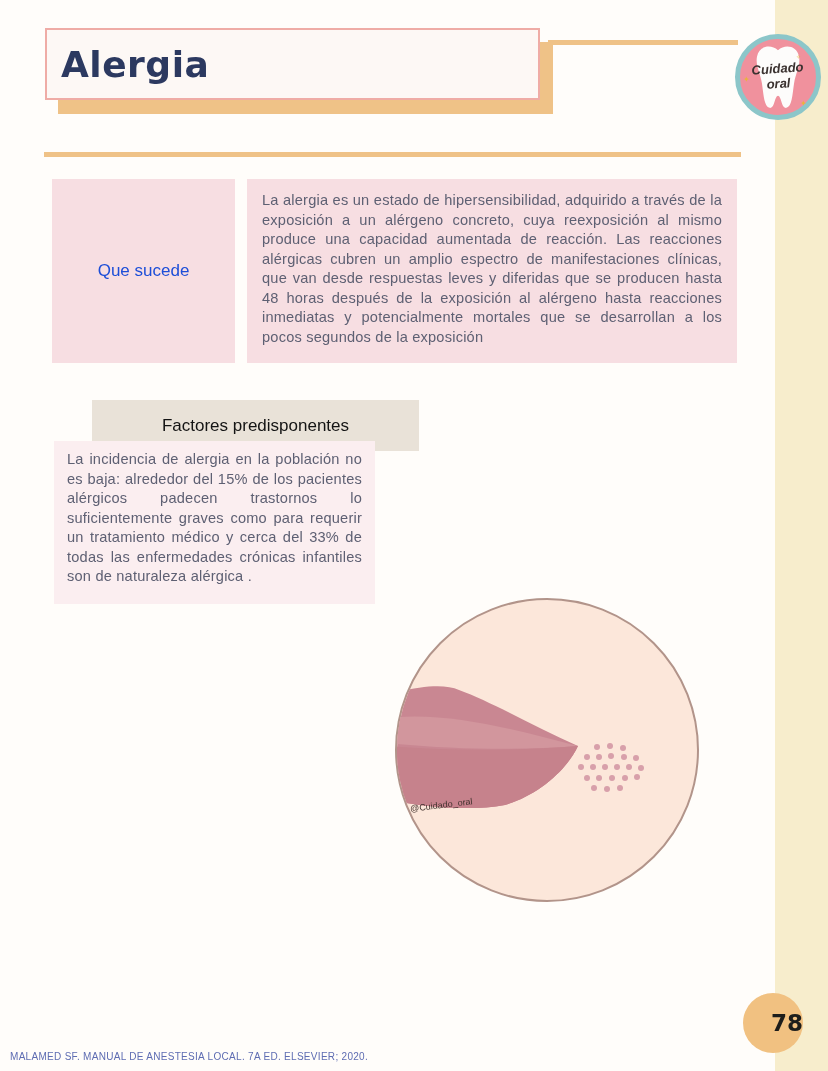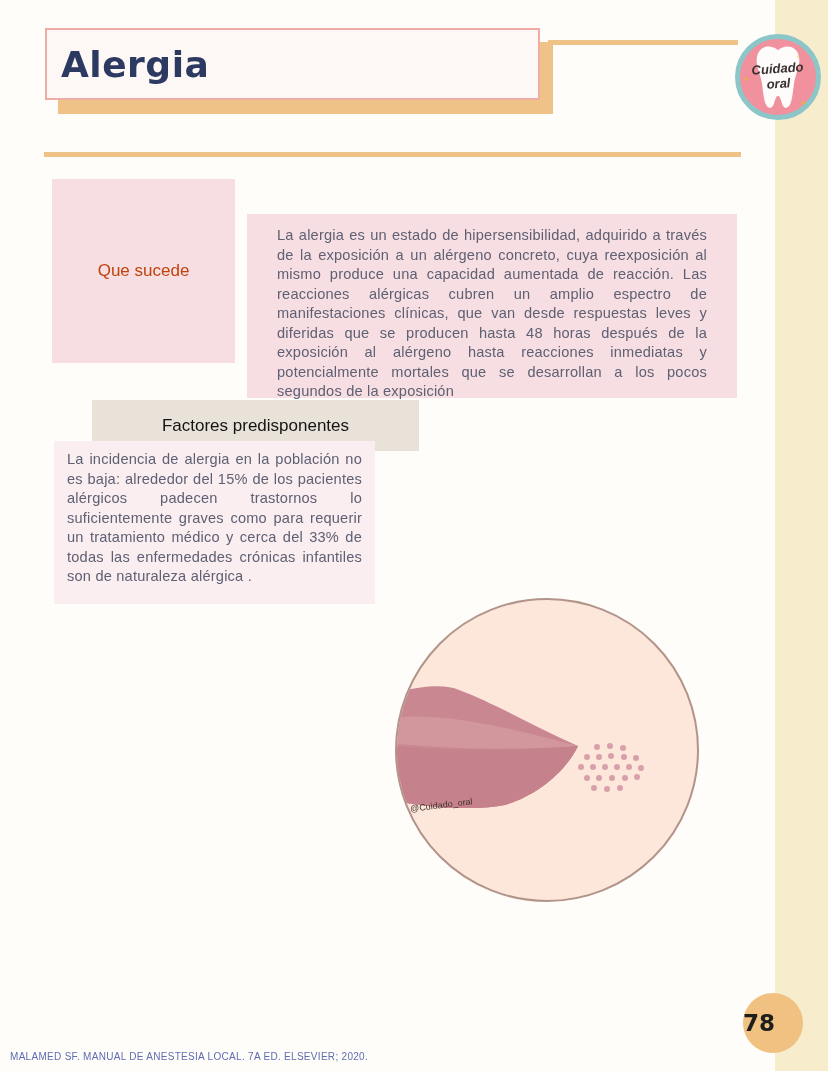--- a/index.html
+++ b/index.html
@@ -70,27 +70,26 @@
   }
 
   
   .label-box {
     position: absolute; left: 52px; top: 179px; width: 183px; height: 184px;
     background: var(--pink-box, #f7dee2);
     display: flex; align-items: center; justify-content: center;
   }
   .label-box span {
     font-family: cursive, sans-serif;
-    font-size: 17px; color: #c2410c;
+    font-size: 17px; color: #1d4ed8;
   }
   .para-box {
     position: absolute; left: 247px; top: 179px; width: 490px; height: 184px;
     background: var(--pink-box, #f7dee2);
-    padding: 12px 30px;
-    margin-top: 35px;
+    padding: 12px 15px;
   }
   .body-text {
     font-size: 14.6px; line-height: 19.5px;
     color: var(--body-text, #5e6073);
     text-align: justify;
     letter-spacing: 0.2px;
   }
 
   
   .factors-heading {
@@ -123,21 +122,21 @@
     font-size: 9px; color: #42322e;
     transform: rotate(-7deg);
     white-space: nowrap;
   }
 
   
   .page-circle {
     position: absolute; left: 743px; top: 993px; width: 60px; height: 60px;
     border-radius: 50%;
     background: var(--page-circle, #f1c181);
-    display: flex; align-items: center; justify-content: flex-start;
+    display: flex; align-items: center; justify-content: flex-end;
     z-index: 6;
   }
   .page-circle span {
     font-size: 23px; font-weight: 700; color: #1d1d1b;
     font-family: "DejaVu Sans", sans-serif;
   }
 
   
   .footer {
     position: absolute; left: 10px; top: 1051px;

